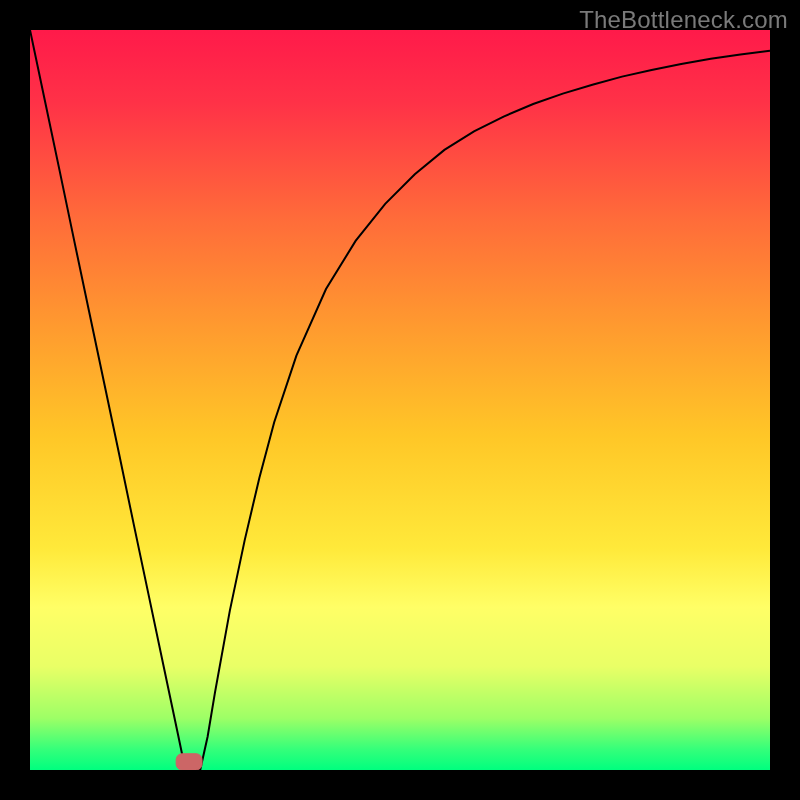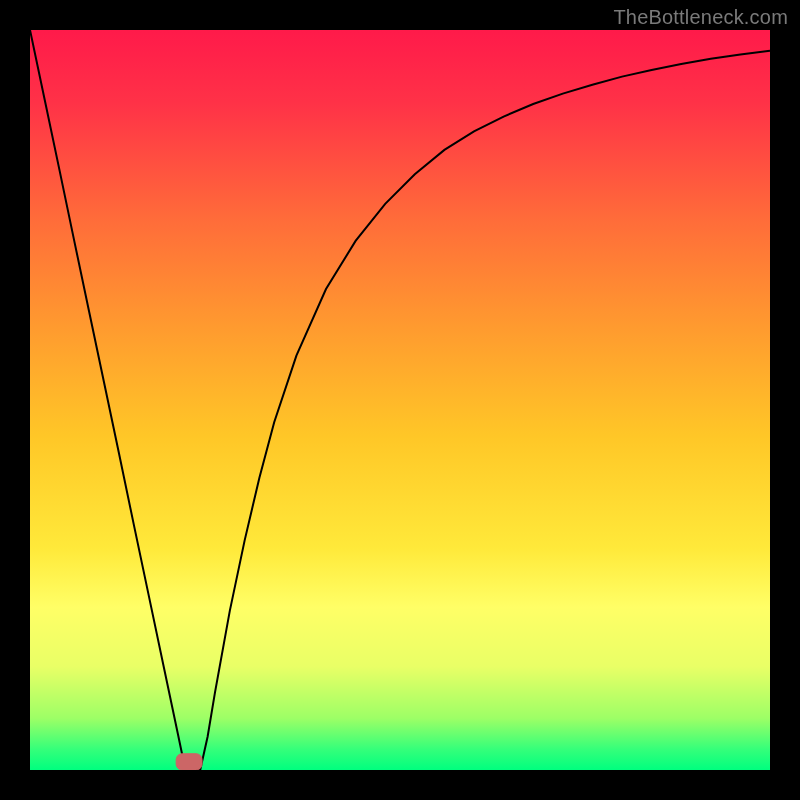--- a/index.html
+++ b/index.html
@@ -28,21 +28,21 @@
   .plot-area svg {
     display: block;
     width: 100%;
     height: 100%;
   }
   .watermark {
     position: absolute;
     top: 6px;
     right: 12px;
     color: #7a7a7a;
-    font-size: 20px;
+    font-size: 24px;
     letter-spacing: 0.2px;
     font-weight: 400;
   }
 </style>
 </head>
 <body>
 
 <div class="frame">
   <span class="watermark">TheBottleneck.com</span>
   <div class="plot-area">

